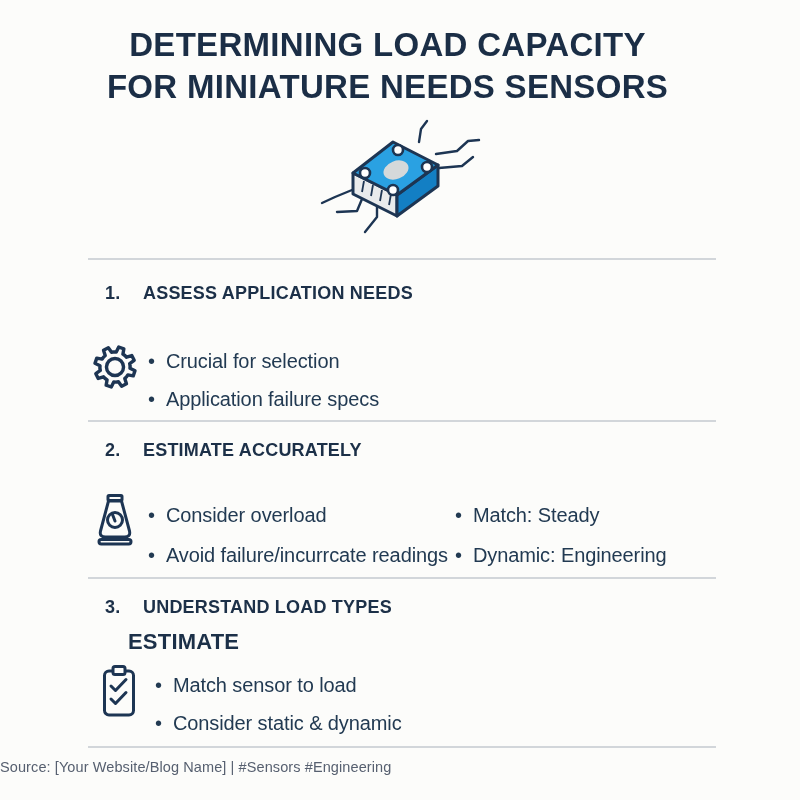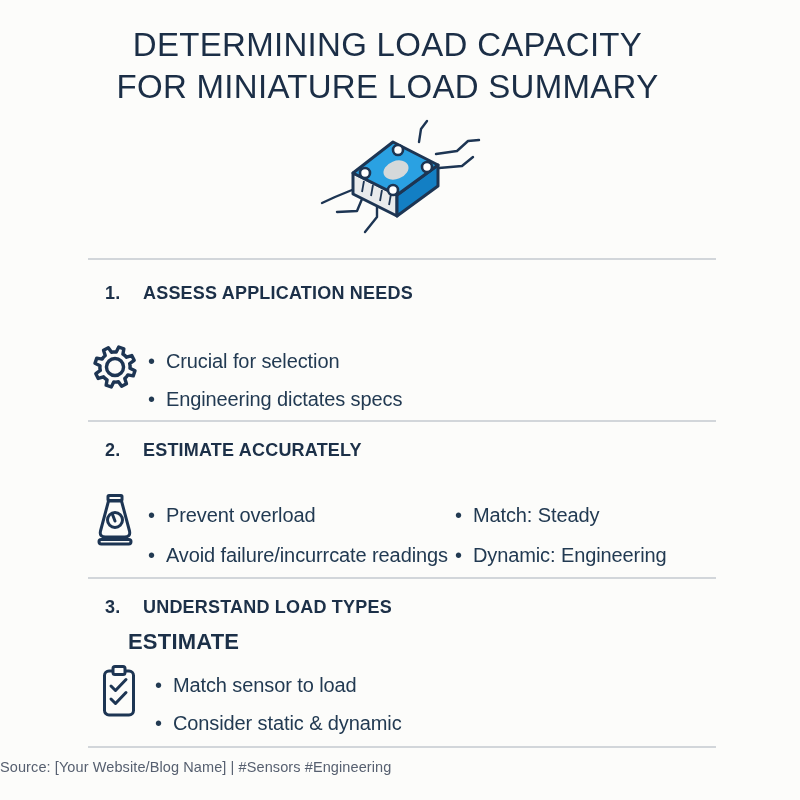--- a/index.html
+++ b/index.html
@@ -4,21 +4,21 @@
 <style>
   html,body{margin:0;padding:0;}
   .page{
     position:relative;width:800px;height:800px;overflow:hidden;
     background:#fcfcfa;
     font-family:"Liberation Sans","DejaVu Sans",sans-serif;
     color:#1e324c;
   }
   .title{
     position:absolute;left:0;top:24px;width:775px;
-    text-align:center;font-weight:normal;font-size:33px;line-height:42px;
+    text-align:center;font-weight:bold;font-size:33px;line-height:42px;
     color:#1b2e46;letter-spacing:.3px;
   }
   .hero{position:absolute;left:315px;top:116px;width:170px;height:138px;}
   .divider{position:absolute;left:88px;width:628px;height:2px;background:#d2d6da;}
   .d1{top:258px}.d2{top:420px}.d3{top:577px}.d4{top:746px}
   .sec-head{
     position:absolute;left:105px;font-size:18px;font-weight:bold;
     color:#1c3048;letter-spacing:.2px;white-space:nowrap;
   }
   .sec-head .num{display:inline-block;width:38px;}
@@ -41,21 +41,21 @@
   }
   svg{display:block;}
 </style>
 </head>
 <body>
 
 <div class="page">
 
   <div class="title">
     <div>DETERMINING LOAD CAPACITY</div>
-    <div>FOR MINIATURE LOAD SUMMARY</div>
+    <div>FOR MINIATURE NEEDS SENSORS</div>
   </div>
 
   <div class="hero">
     <svg width="170" height="138" viewBox="0 0 170 138">
       <g stroke="#1d3553" stroke-width="2.4" fill="none" stroke-linecap="round" stroke-linejoin="round">
         <path d="M104,26 L106,13 L112,5"></path>
         <path d="M121,38 L142,35 L153,25 L164,24"></path>
         <path d="M124,52 L147,50 L158,41"></path>
         <path d="M37,74 L20,81 L7,87"></path>
         <path d="M47,83 L42,95 L22,96"></path>
@@ -91,39 +91,39 @@
     <span class="num">1.</span><span>ASSESS APPLICATION NEEDS</span>
   </div>
   <div class="icon icon-gear">
     <svg width="46" height="50" viewBox="0 0 44 48">
       <path id="gear-path" fill="none" stroke="#1d3553" stroke-width="3.3" stroke-linejoin="round" d="M36.4 25.2L41.2 27.6L39.5 32.5L34.3 31.6L33.0 33.5L31.4 35.1L33.0 40.1L28.4 42.4L25.3 38.1L23.1 38.5L20.8 38.4L18.4 43.2L13.5 41.5L14.4 36.3L12.5 35.0L10.9 33.4L5.9 35.0L3.6 30.4L7.9 27.3L7.5 25.1L7.6 22.8L2.8 20.4L4.5 15.5L9.7 16.4L11.0 14.5L12.6 12.9L11.0 7.9L15.6 5.6L18.7 9.9L20.9 9.5L23.2 9.6L25.6 4.8L30.5 6.5L29.6 11.7L31.5 13.0L33.1 14.6L38.1 13.0L40.4 17.6L36.1 20.7L36.5 22.9Z"></path>
       <circle cx="22" cy="24" r="8.2" fill="none" stroke="#1d3553" stroke-width="3.3"></circle>
     </svg>
   </div>
   <div class="bullets b1">
     <div class="bullet">Crucial for selection</div>
-    <div class="bullet">Engineering dictates specs</div>
+    <div class="bullet">Application failure specs</div>
   </div>
 
   <div class="sec-head h2">
     <span class="num">2.</span><span>ESTIMATE ACCURATELY</span>
   </div>
   <div class="icon icon-weight">
     <svg width="40" height="54" viewBox="0 0 40 54">
       <g fill="none" stroke="#1d3553" stroke-width="3" stroke-linecap="round" stroke-linejoin="round">
         <rect x="13" y="2.5" width="14" height="5" rx="1"></rect>
         <path d="M13.5,8 L26.5,8 L34.5,38 Q35.8,44 29.5,44 L10.5,44 Q4.2,44 5.5,38 Z"></path>
         <circle cx="20" cy="27" r="7.5"></circle>
         <line x1="20" y1="28" x2="17.5" y2="21.5"></line>
         <rect x="4" y="46.5" width="32" height="4.5" rx="2.2"></rect>
       </g>
     </svg>
   </div>
   <div class="bullets b2l">
-    <div class="bullet">Prevent overload</div>
+    <div class="bullet">Consider overload</div>
     <div class="bullet">Avoid failure/incurrcate readings</div>
   </div>
   <div class="bullets b2r">
     <div class="bullet">Match: Steady</div>
     <div class="bullet">Dynamic: Engineering</div>
   </div>
 
   <div class="sec-head h3">
     <span class="num">3.</span><span>UNDERSTAND LOAD TYPES</span>
   </div>

